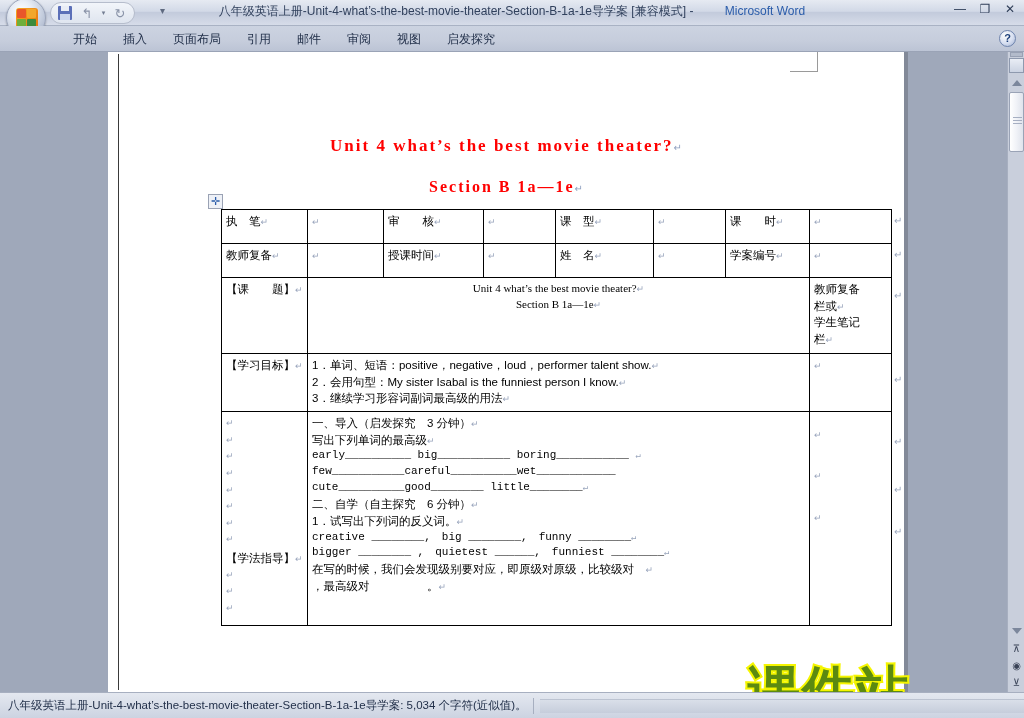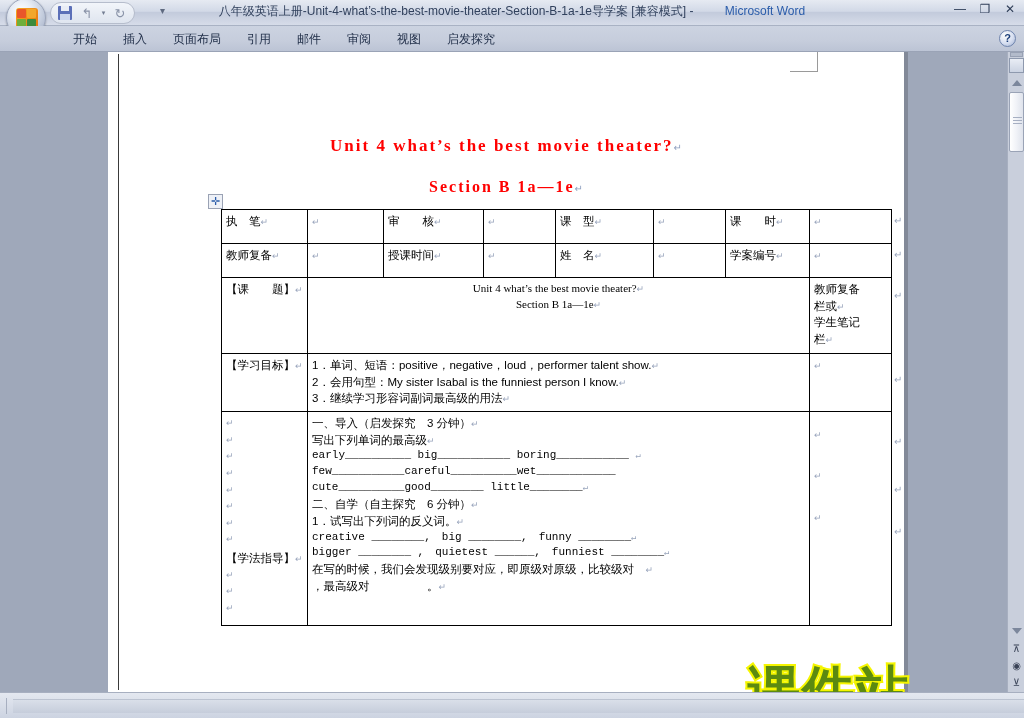--- a/index.html
+++ b/index.html
@@ -429,15 +429,16 @@
     </div>
   <div id="vs-selbrowse">
       <span>◉</span>
     </div>
   <div id="vs-nextpage">
       <span>⊻</span>
     </div>
 </div>
 
 <div id="statusbar">
+  <div id="status-text">八年级英语上册-Unit-4-what’s-the-best-movie-theater-Section-B-1a-1e导学案: 5,034 个字符(近似值)。</div>
   <div id="status-sep"></div>
   <div id="status-rest"></div>
 </div>
 
 </body></html>

